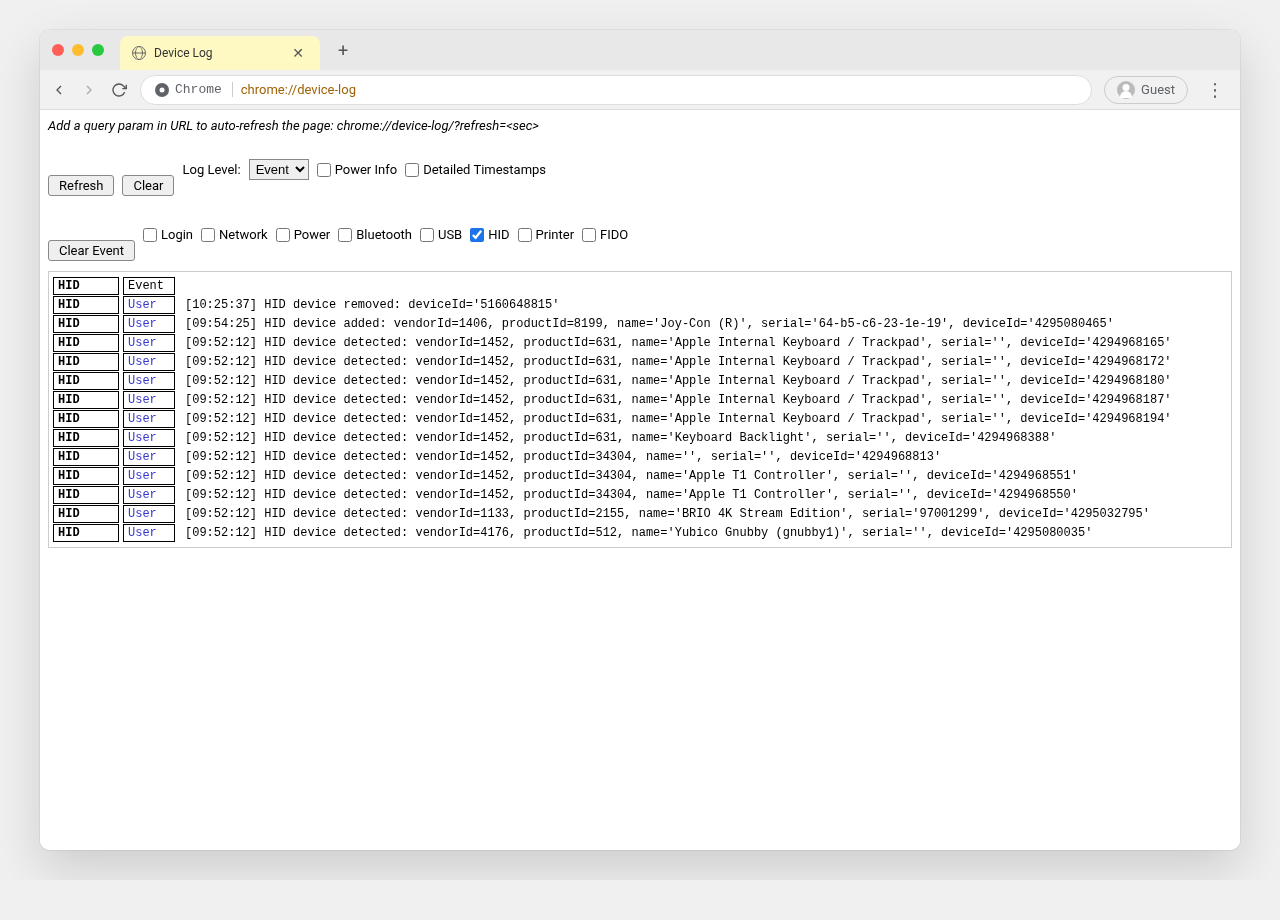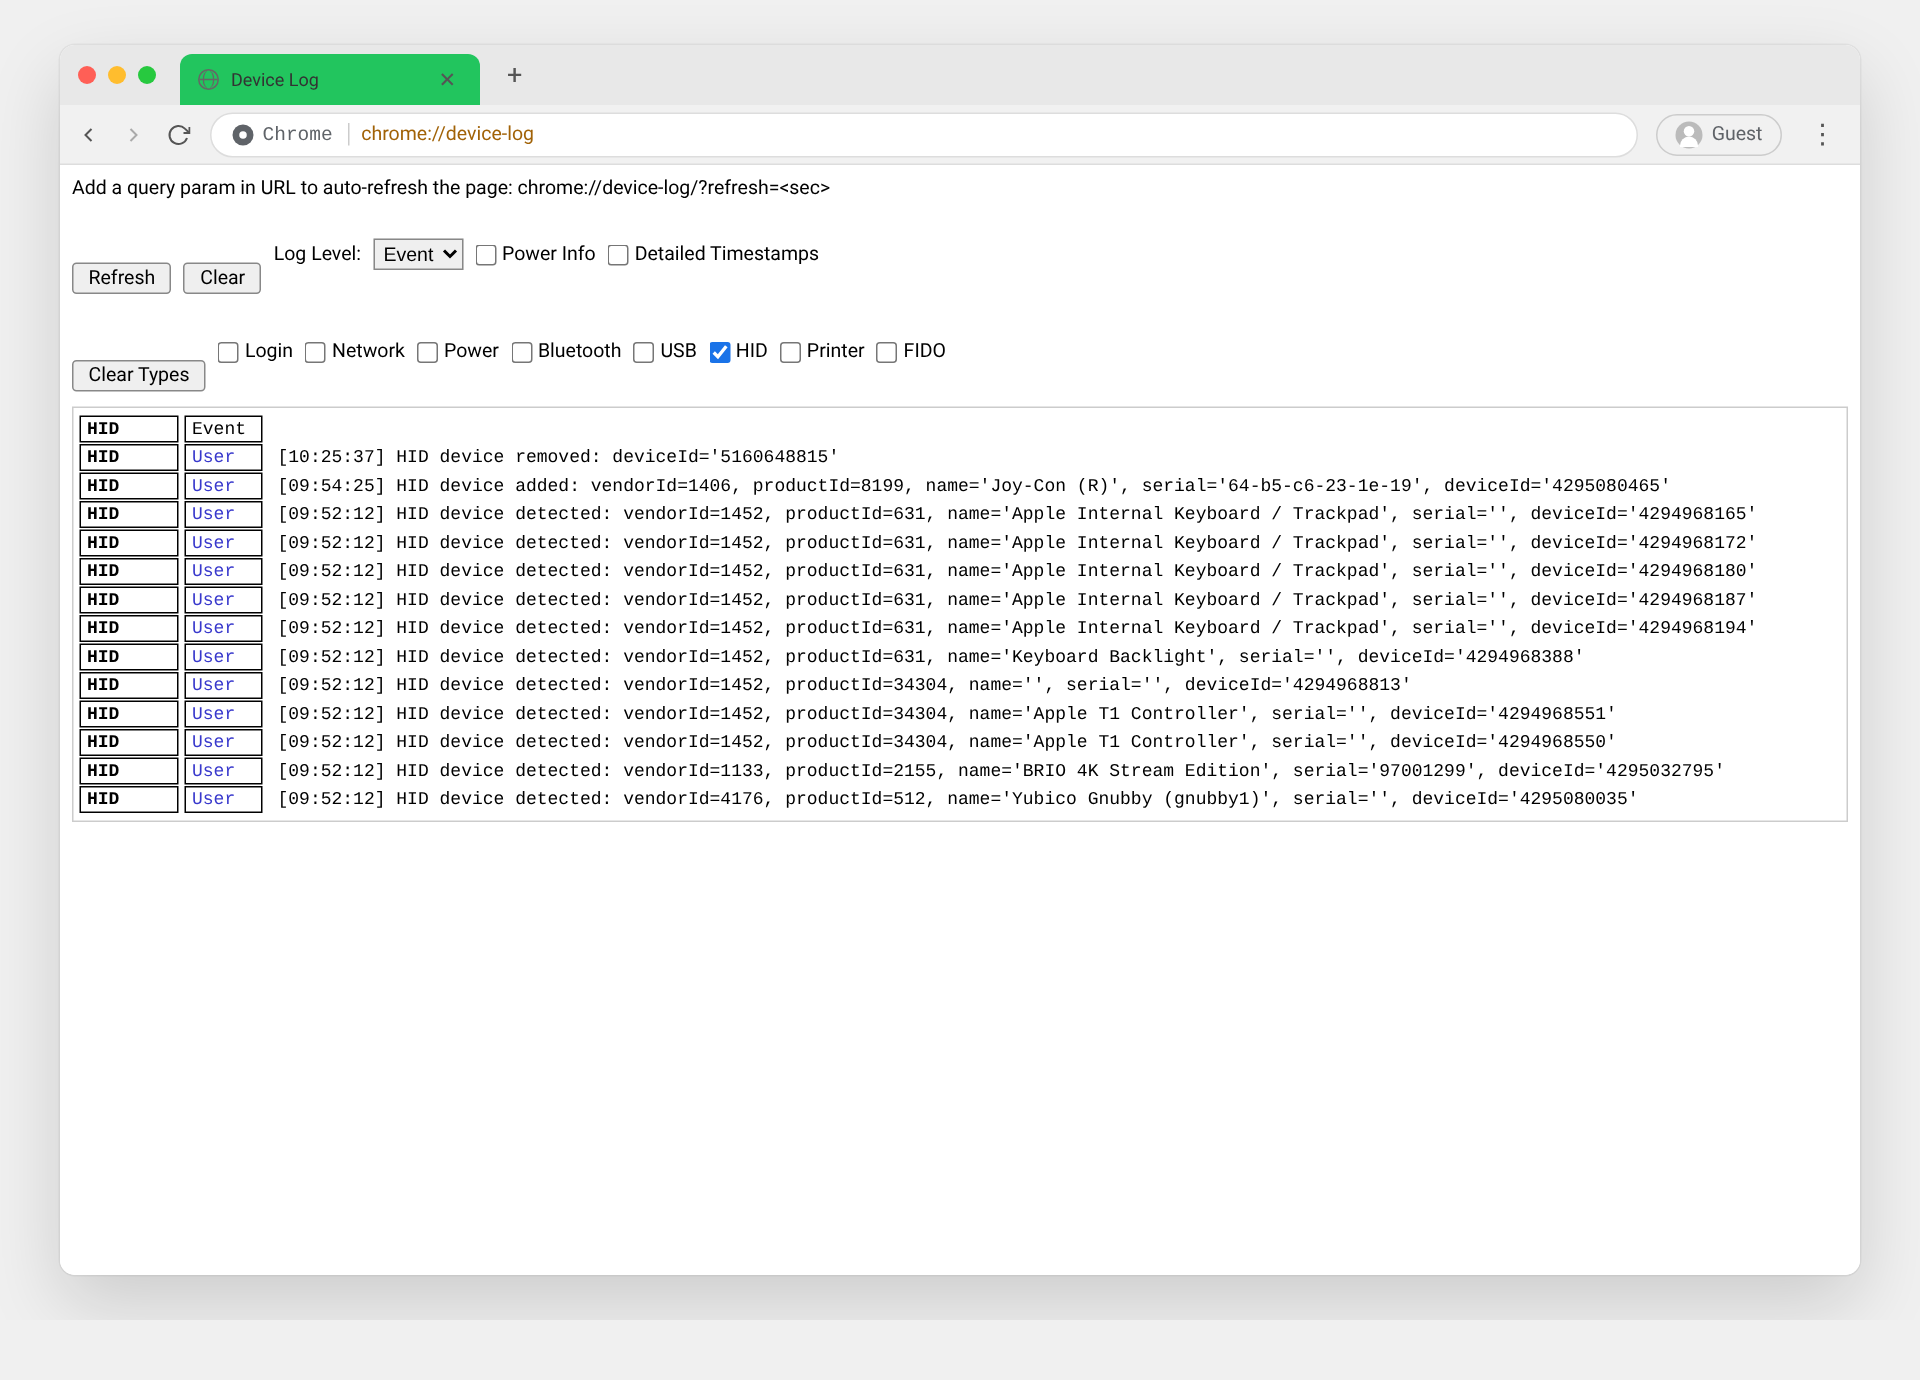--- a/index.html
+++ b/index.html
@@ -27,21 +27,21 @@
       align-items: center;
       padding: 0 12px;
       gap: 8px;
     }
     .traffic-lights { display: flex; gap: 8px; margin-right: 8px;}
     .traffic-lights .dot { width: 12px; height: 12px; border-radius: 50%; }
     .dot.red { background: #ff5f56; }
     .dot.yellow { background: #ffbd2e; }
     .dot.green { background: #27c93f; }
     .tab {
-      background: #22c55e;
+      background: #fef9c3;
       border-radius: 8px 8px 0 0;
       height: 34px;
       display: flex;
       align-items: center;
       padding: 0 12px;
       gap: 8px;
       min-width: 200px;
       margin-top: 6px;
     }
     .tab .favicon {
@@ -163,20 +163,21 @@
       flex: 1;
       background: #fff;
       overflow: auto;
       padding: 4px 6px;
       font-size: 13px;
       color: #000;
     }
     .hint {
       padding: 4px 2px;
       font-size: 13px;
+      font-style: italic;
     }
     .controls-row {
       display: flex;
       align-items: center;
       gap: 8px;
       padding: 6px 2px;
       flex-wrap: wrap;
     }
     .btn {
       background: #efefef;
@@ -302,21 +303,21 @@
         <input type="checkbox" style="">
         <span>Power Info</span>
       </label>
       <label>
         <input type="checkbox" style="">
         <span>Detailed Timestamps</span>
       </label>
     </div>
 
     <div class="controls-row" id="types-row">
-      <button class="btn">Clear Types</button>
+      <button class="btn">Clear Event</button>
     <label>
           <input type="checkbox" style="">
           <span>Login</span>
         </label>
         <label>
           <input type="checkbox" style="">
           <span>Network</span>
         </label>
         <label>
           <input type="checkbox" style="">

